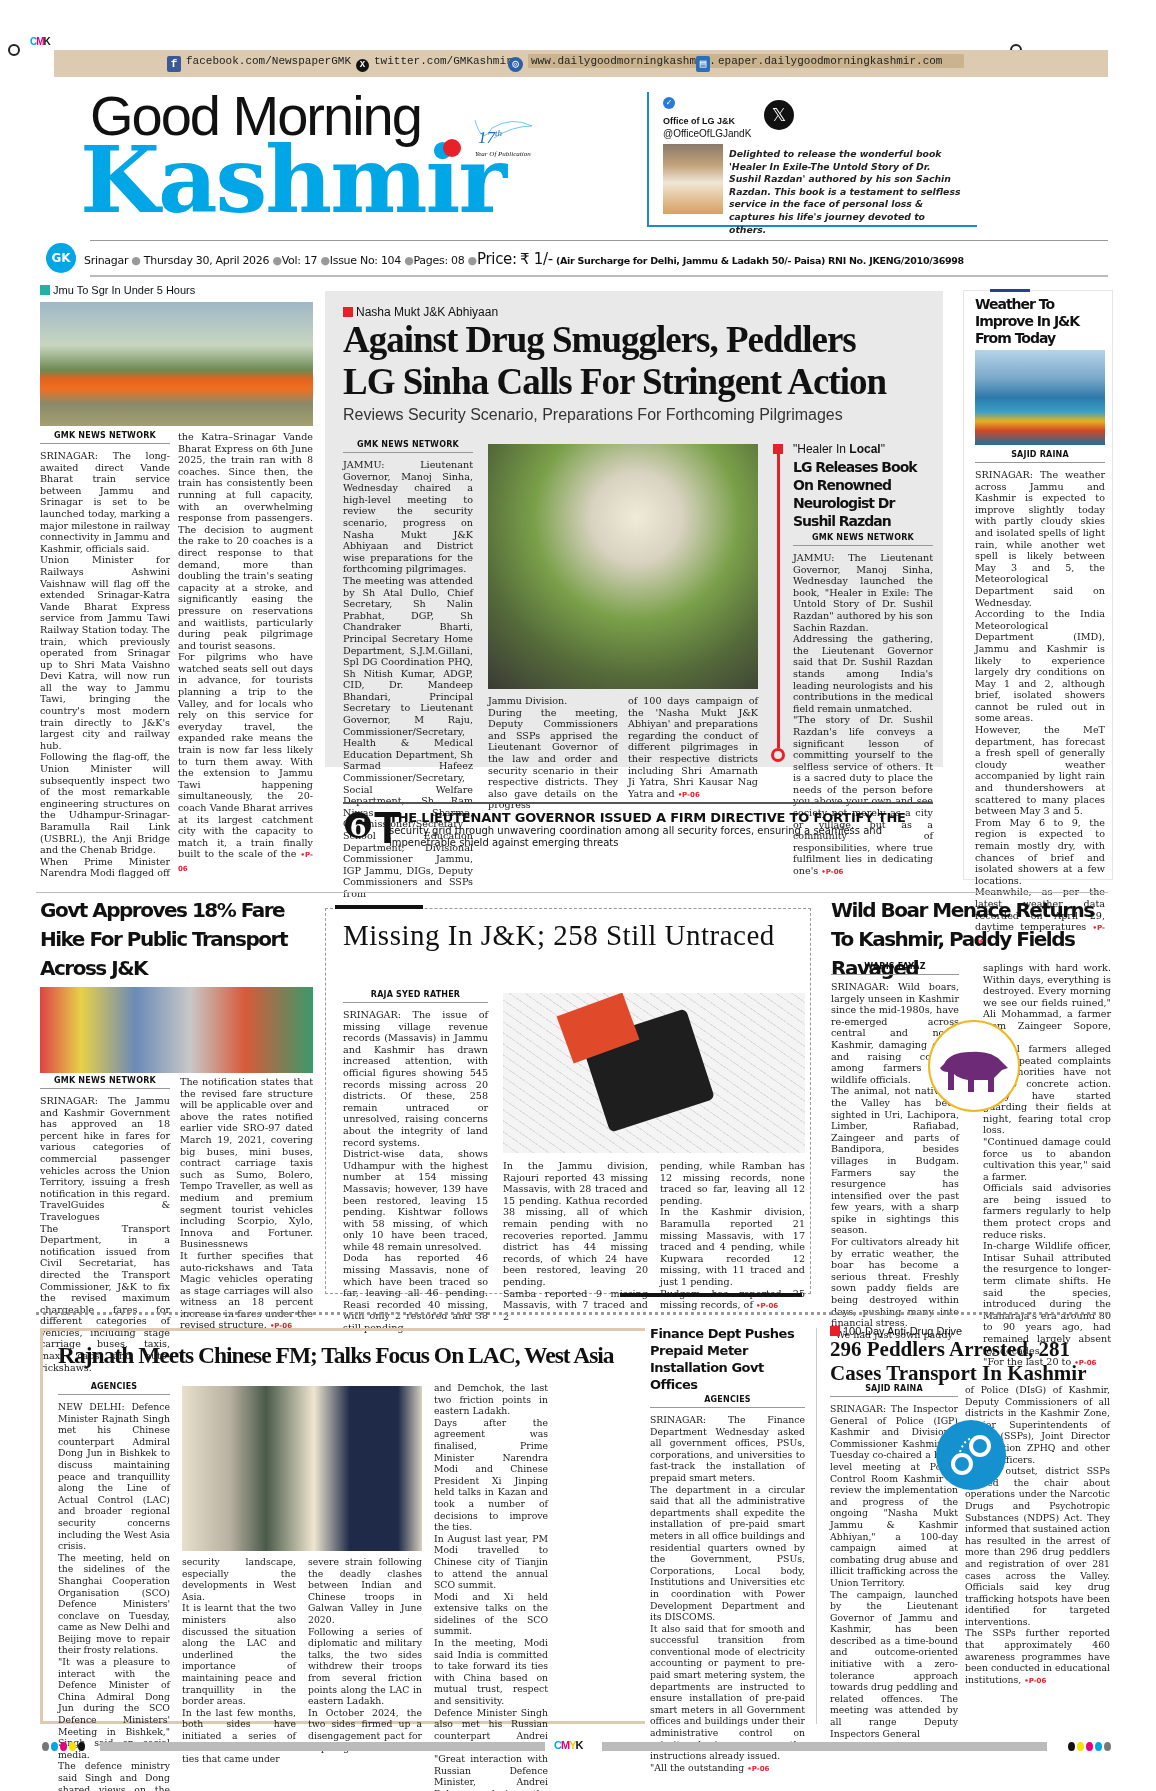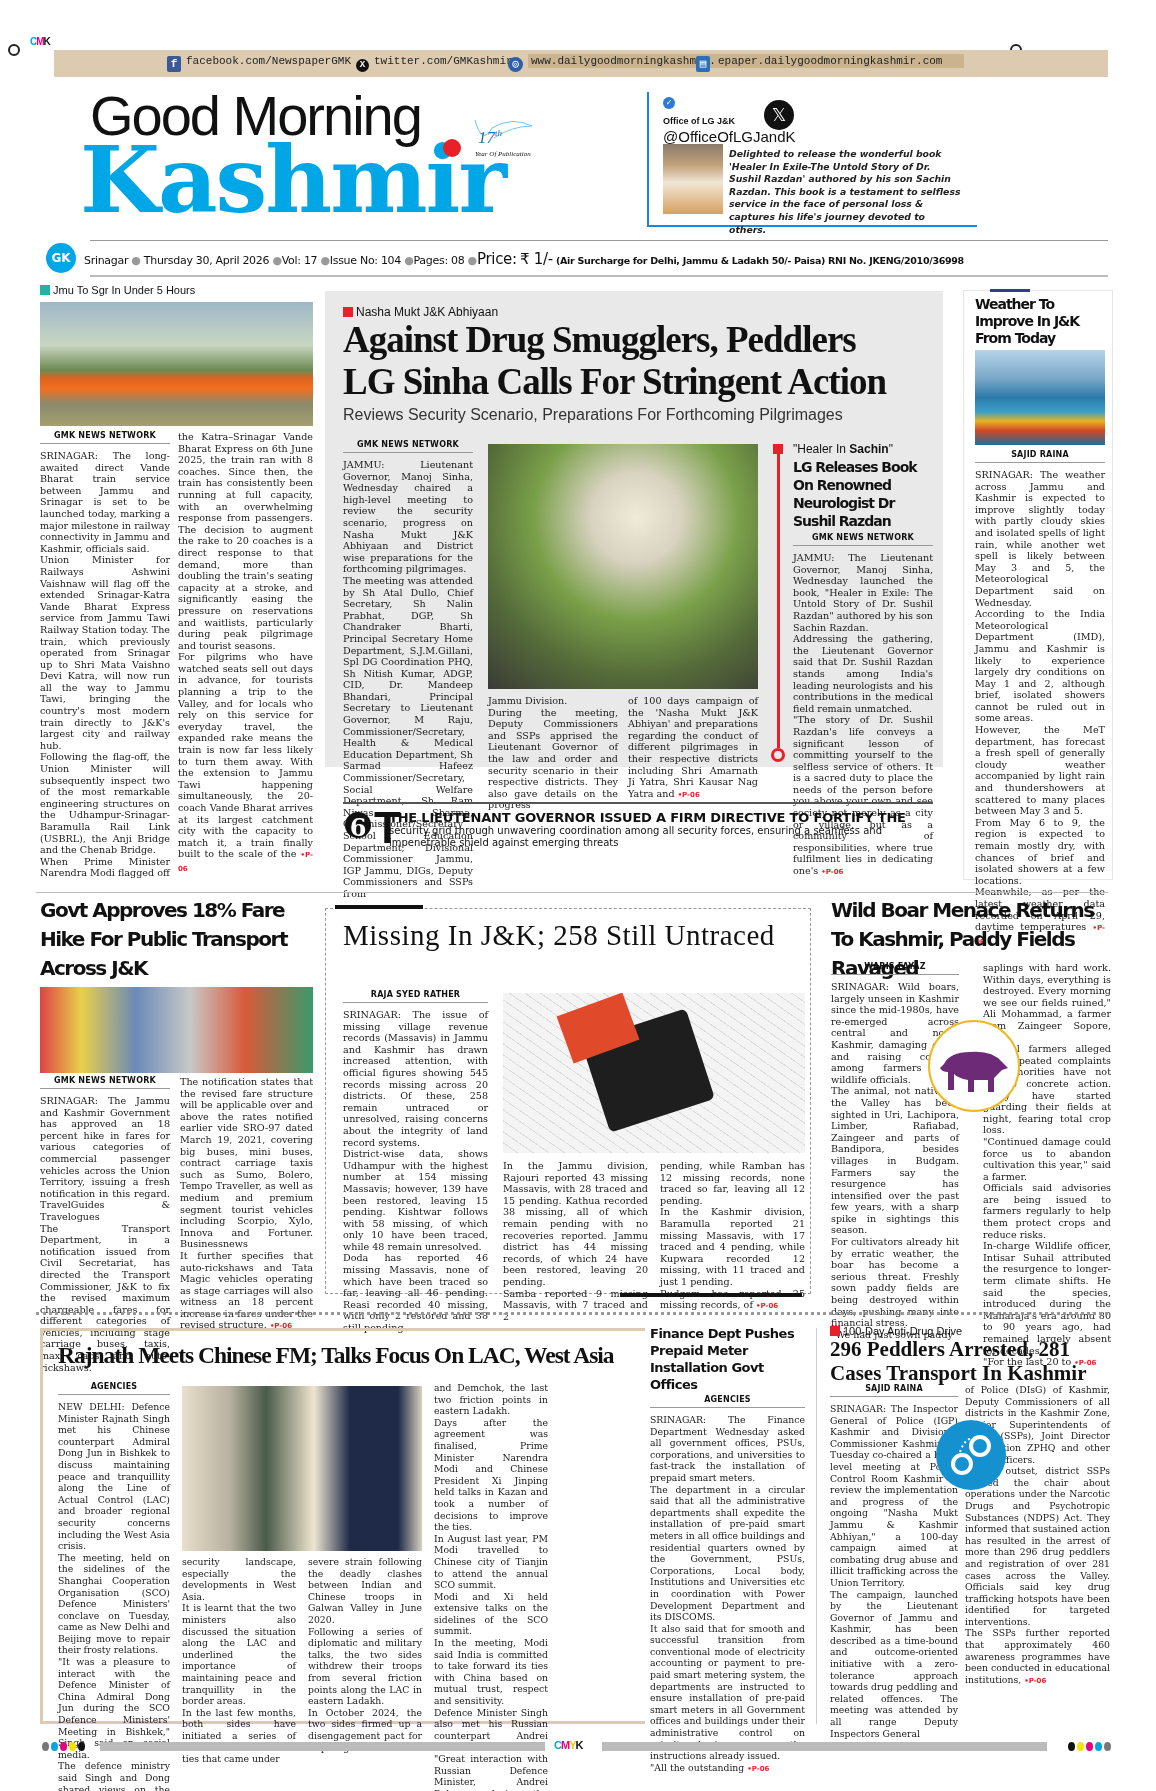--- a/index.html
+++ b/index.html
@@ -55,21 +55,21 @@
     </svg>
   <div class="abs serif" style="left:6px;top:10px;font-style:italic;font-size:17px;color:#1c6fb6">
     <span>17</span><sup style="font-size:9px">th</sup>
   </div>
   <div class="abs serif" style="left:3px;top:32px;font-style:italic;font-size:7px;white-space:nowrap">Year Of Publication</div>
 </div>
 
 <div class="abs" style="left:647px;top:92px;width:330px;height:135px;border-left:2px solid #1c87d8;border-bottom:2px solid #1c87d8">
   <div class="abs" style="left:14px;top:5px;width:12px;height:12px;border-radius:50%;background:#2b7bd6;color:#fff;font-size:8px;text-align:center;line-height:12px">✓</div>
   <div class="abs sans" style="left:14px;top:24px;font-size:9px;font-weight:bold">Office of LG J&amp;K</div>
-  <div class="abs sans" style="left:14px;top:36px;font-size:15px">@OfficeOfLGJandK</div>
+  <div class="abs sans" style="left:14px;top:36px;font-size:10px">@OfficeOfLGJandK</div>
   <div class="abs" style="left:115px;top:8px;width:30px;height:30px;border-radius:50%;background:#111;color:#fff;font-family:'DejaVu Sans',sans-serif;font-size:18px;text-align:center;line-height:30px">𝕏</div>
   <div class="abs img" style="left:14px;top:52px;width:60px;height:70px;background:linear-gradient(180deg,#8a7b6a 0%,#c2a27a 30%,#f0e6d6 55%,#d8a060 100%)"></div>
   <div class="abs cond" style="left:80px;top:56px;width:235px;font-size:9.3px;line-height:12.6px;font-style:italic;font-weight:bold;color:#222">Delighted to release the wonderful book 'Healer In Exile-The Untold Story of Dr. Sushil Razdan' authored by his son Sachin Razdan. This book is a testament to selfless service in the face of personal loss &amp; captures his life's journey devoted to others.</div>
 </div>
 
 <div class="abs" style="left:90px;top:240px;width:1018px;height:1px;background:#999"></div>
 <div class="abs" style="left:46px;top:243px;width:30px;height:30px;border-radius:50%;background:#00a6e6;color:#fff;font-family:'DejaVu Sans',sans-serif;font-size:12px;font-weight:bold;text-align:center;line-height:30px">GK</div>
 <div class="abs cond" style="left:84px;top:250px;font-size:11px;white-space:nowrap;letter-spacing:-0.3px">
   <span>Srinagar</span> <span style="color:#999">●</span>
   <span>Thursday  30, April 2026</span> <span style="color:#999">●</span><span>Vol: 17</span> <span style="color:#999">●</span><span>Issue No: 104</span> <span style="color:#999">●</span><span>Pages: 08</span> <span style="color:#999">●</span><span style="font-size:15px">Price:</span> <span style="font-size:15px;color:#111">₹ 1/-</span>
@@ -113,21 +113,21 @@
 During the meeting, Deputy Commissioners and SSPs apprised the Lieutenant Governor of the law and order and security scenario in their respective districts. They also gave details on the progress</p>
 </div>
 <div class="col" style="left:628px;top:695px;width:130px">
   <p class="body"><span>of 100 days campaign of the 'Nasha Mukt J&amp;K Abhiyan' and preparations regarding the conduct of different pilgrimages in their respective districts including Shri Amarnath Ji Yatra, Shri Kausar Nag Yatra and</span> <span class="cont">•P-06</span></p>
 </div>
 
 <div class="abs" style="left:777px;top:448px;width:3px;height:300px;background:#e8202a"></div>
 <div class="abs" style="left:773px;top:444px;width:10px;height:10px;background:#e8202a"></div>
 <div class="abs" style="left:771px;top:748px;width:14px;height:14px;border-radius:50%;border:3px solid #e8202a;background:#e9e9ea"></div>
 <div class="col" style="left:793px;top:442px;width:140px">
-  <div class="sans" style="font-size:12px"><span>"Healer In </span><b>Sachin</b><span>"</span></div>
+  <div class="sans" style="font-size:12px"><span>"Healer In </span><b>Local</b><span>"</span></div>
   <div class="hl-sans" style="font-size:14px;line-height:18px;margin-top:2px">LG Releases Book On Renowned Neurologist Dr Sushil Razdan</div>
   <div class="byline" style="margin-top:3px">GMK NEWS NETWORK</div>
   <p class="body" style="white-space:pre-line"><span>JAMMU: The Lieutenant Governor, Manoj Sinha, Wednesday launched the book, "Healer in Exile: The Untold Story of Dr. Sushil Razdan" authored by his son Sachin Razdan.
 Addressing the gathering, the Lieutenant Governor said that Dr. Sushil Razdan stands among India's leading neurologists and his contributions in the medical field remain unmatched.
 "The story of Dr. Sushil Razdan's life conveys a significant lesson of committing yourself to the selfless service of others. It is a sacred duty to place the needs of the person before you above your own and see society not merely as a city or village, but as a community of responsibilities, where true fulfilment lies in dedicating one's</span> <span class="cont">•P-06</span></p>
 </div>
 
 <div class="abs" style="left:343px;top:802px;width:590px;height:2px;background:#555"></div>
 <div class="abs" style="left:345px;top:812px;width:26px;height:26px;border-radius:50%;background:#111;color:#fff;font-family:'DejaVu Serif',serif;font-size:24px;font-weight:bold;text-align:center;line-height:32px">6</div>
 <div class="abs sans" style="left:374px;top:806px;font-size:44px;font-weight:bold;line-height:44px">T</div>

